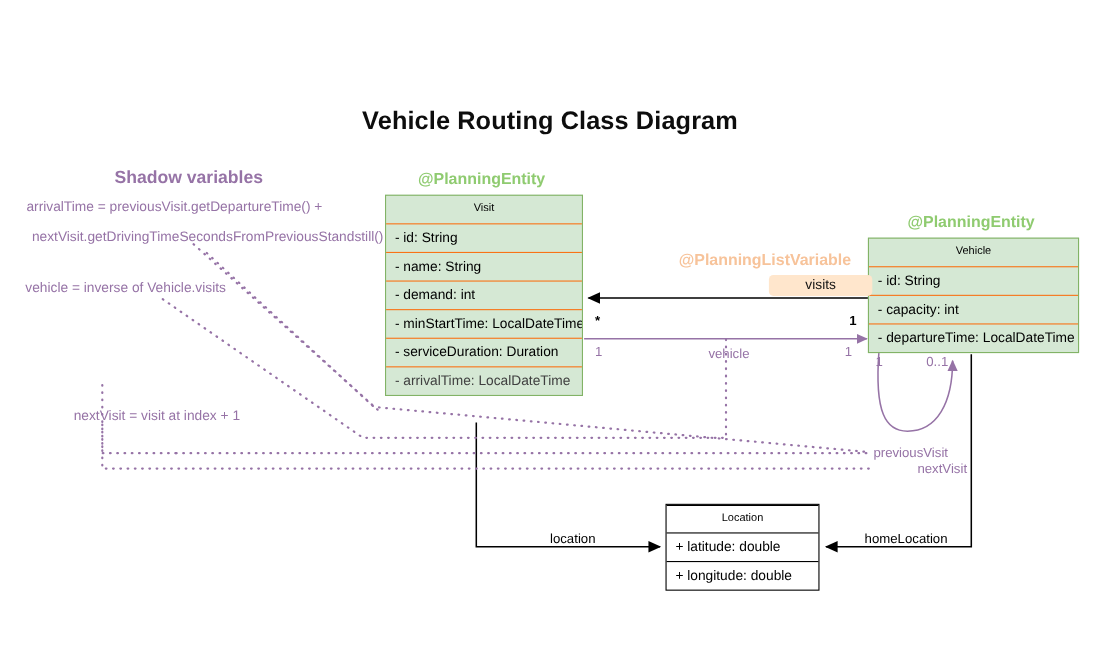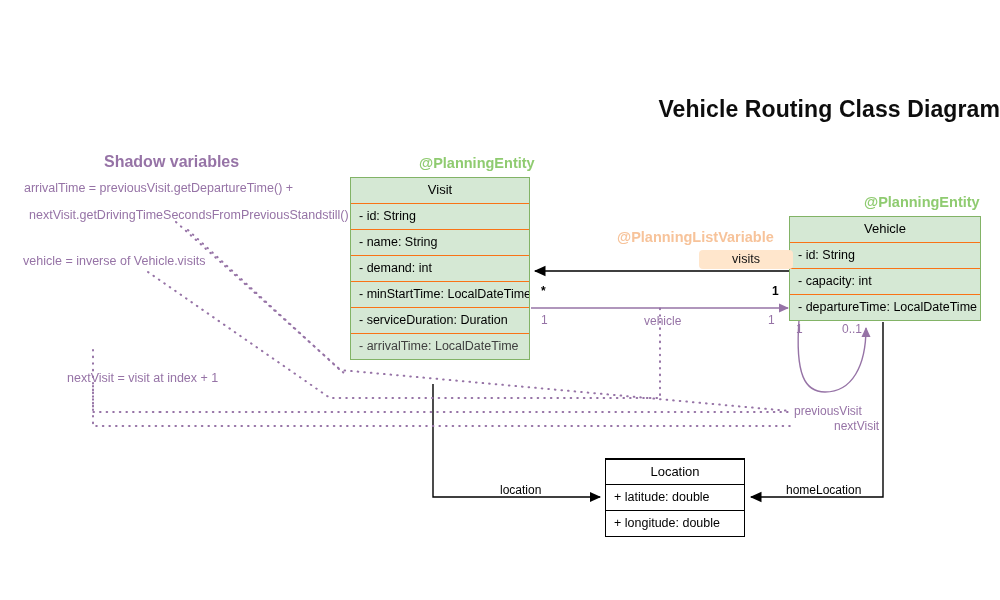--- a/index.html
+++ b/index.html
@@ -9,31 +9,31 @@
     font-family:"Liberation Sans", sans-serif;
     position:relative;
     overflow:hidden;
     color:#000;
   }
   #stage{position:absolute;left:0;top:0;width:1000px;height:600px;}
   #svg-layer{position:absolute;left:0;top:0;width:1000px;height:600px;}
 
   .diagram-title{
     position:absolute;left:0;top:96px;width:1000px;
-    text-align:right;
+    text-align:center;
     font-size:23px;font-weight:bold;color:#0d0d0d;
     letter-spacing:0.1px;
   }
 
   .anno{
     position:absolute;
     font-size:14.5px;font-weight:bold;
     white-space:nowrap;
   }
-  .anno.green{color:#8fcb70;margin-left:39px;}
+  .anno.green{color:#8fcb70;}
   .anno.orange{color:#f7c39a;}
 
   .umlbox{
     position:absolute;
     box-sizing:border-box;
     border:1px solid #82b366;
     background:#d5e8d4;
   }
   .umlbox.plain{
     border:1px solid #000000;
@@ -47,21 +47,21 @@
     padding-left:8px;
     border-top:1px solid #f97316;
     white-space:nowrap;
     overflow:hidden;
   }
   .umlbox.plain .umlrow{border-top:1px solid #000000;}
   .umlrow.head{
     border-top:none;
     text-align:center;
     padding-left:0;
-    font-size:13px;
+    font-size:10px;
     height:25px;line-height:24px;
   }
   .umlrow.shadow{color:#404040;}
 
   .edge-label{
     position:absolute;
     font-size:12px;
     white-space:nowrap;
   }
   .edge-label.black{color:#000;}

